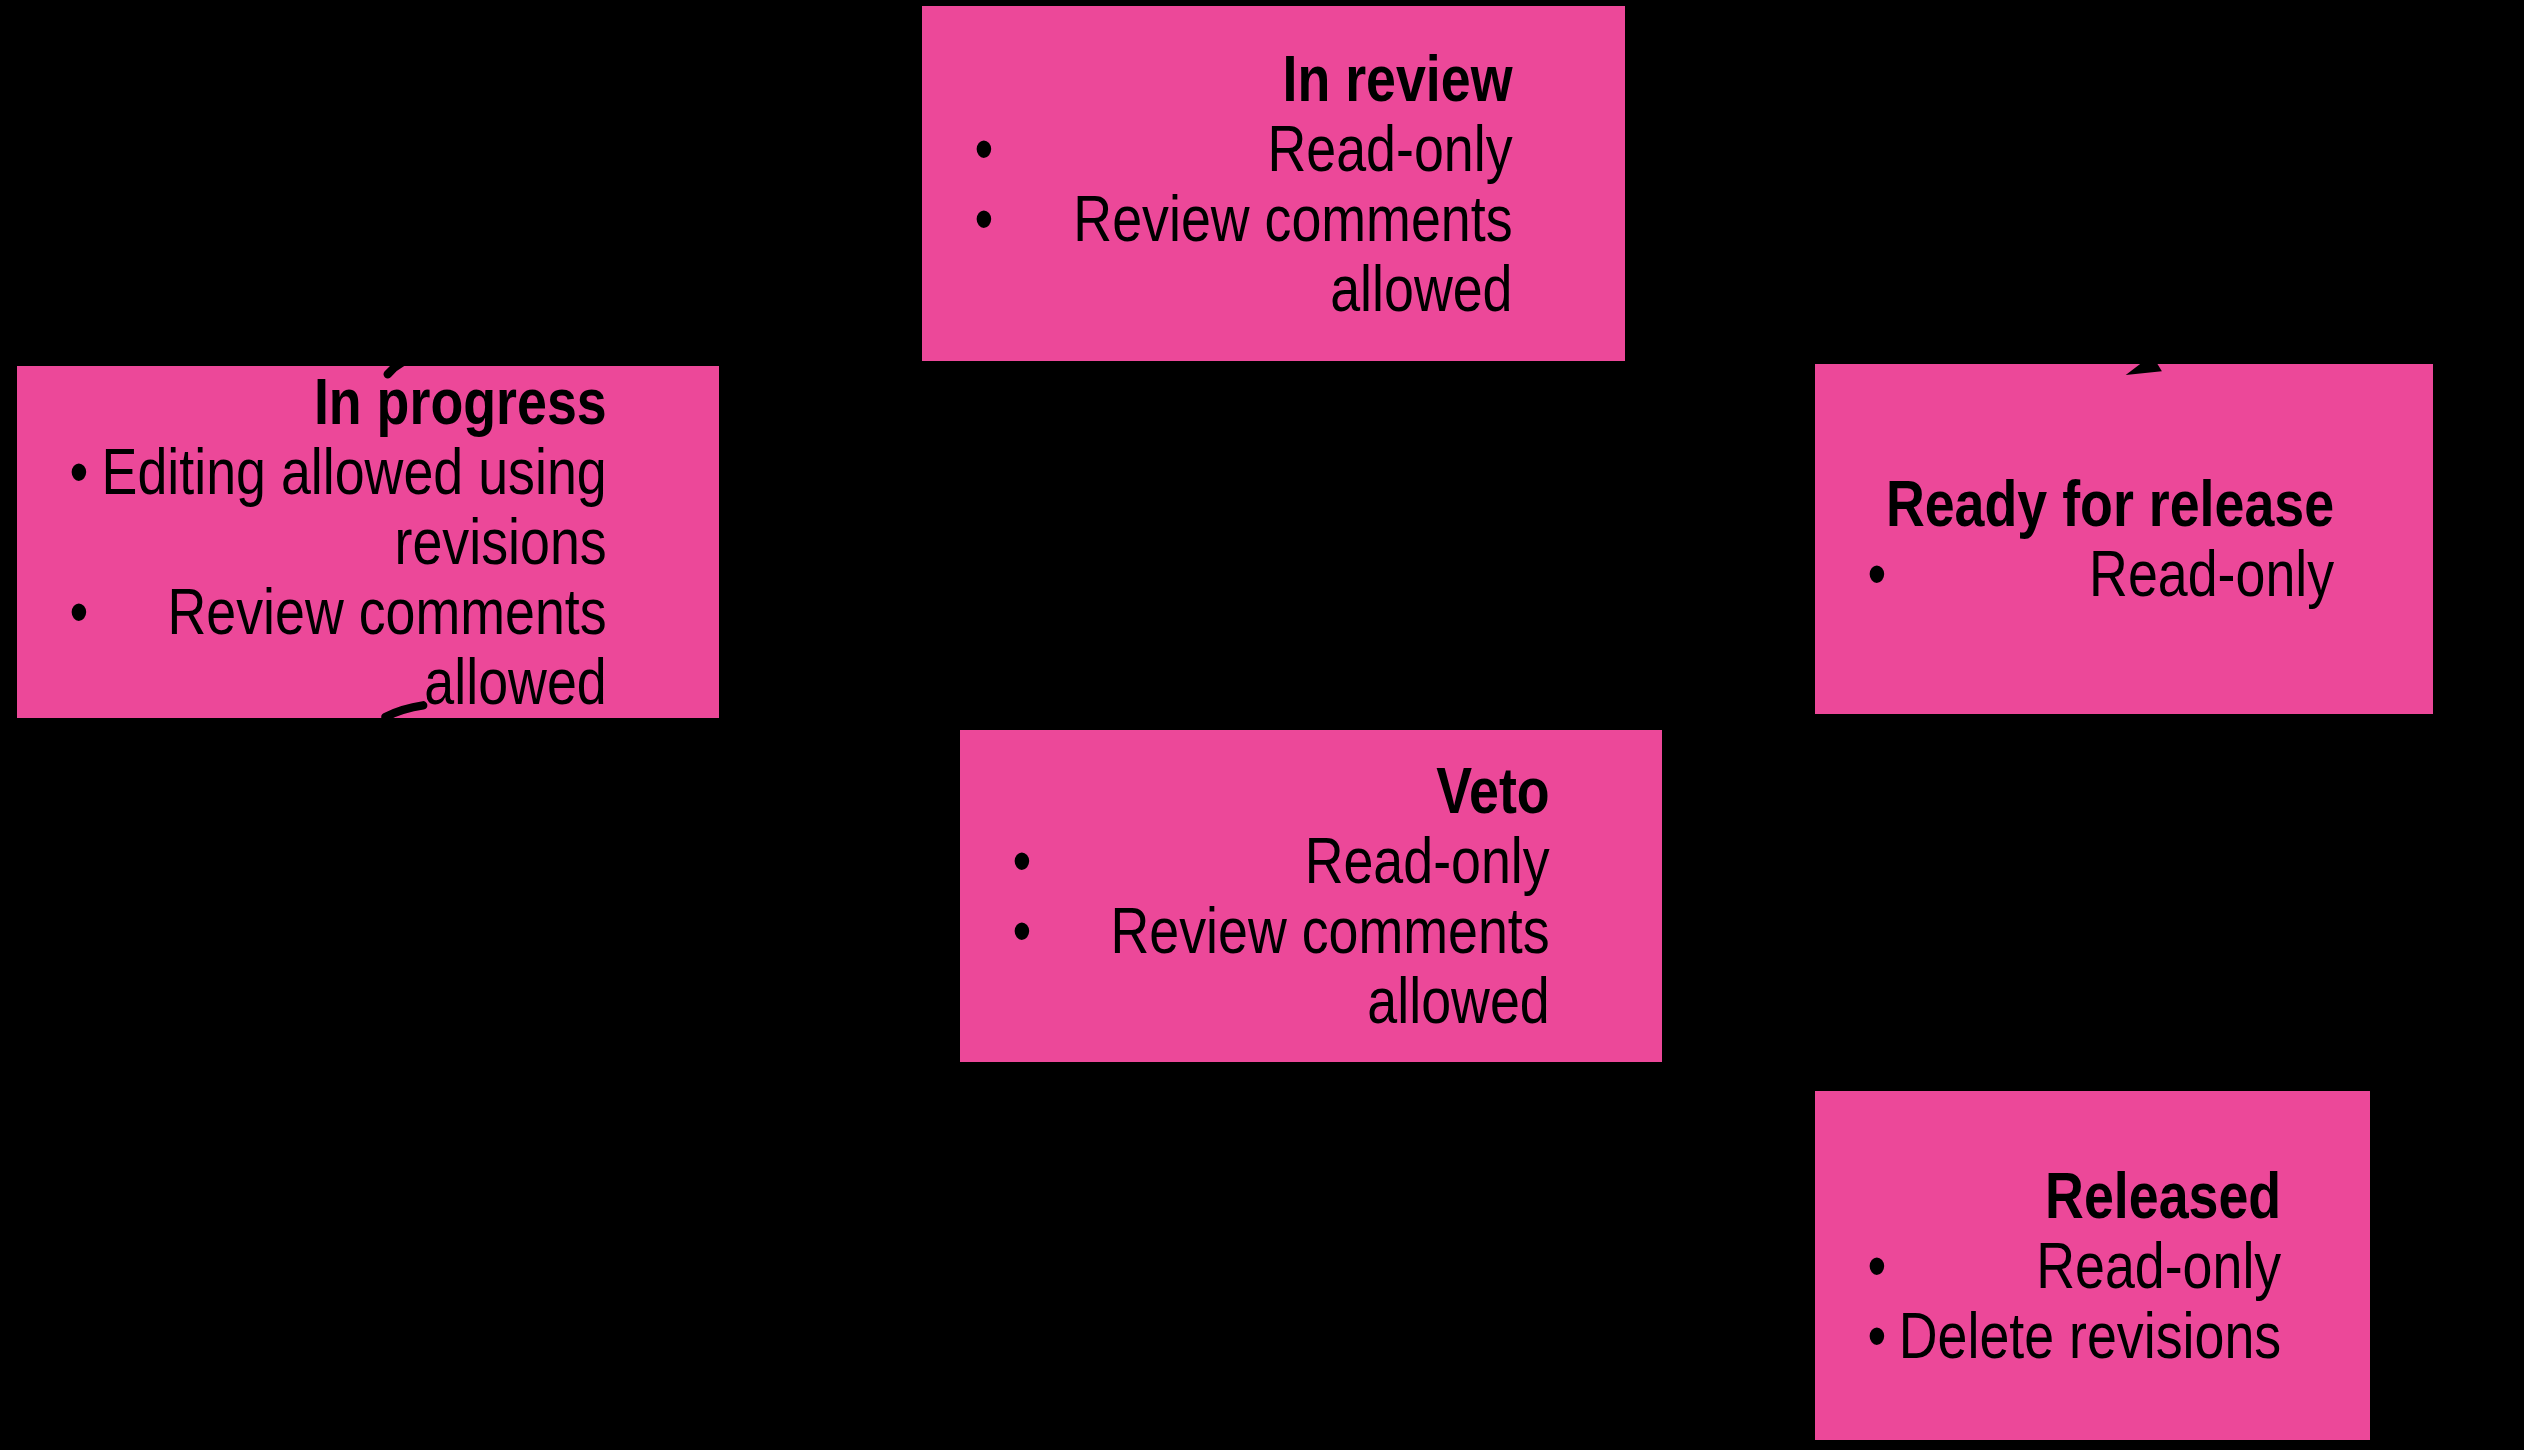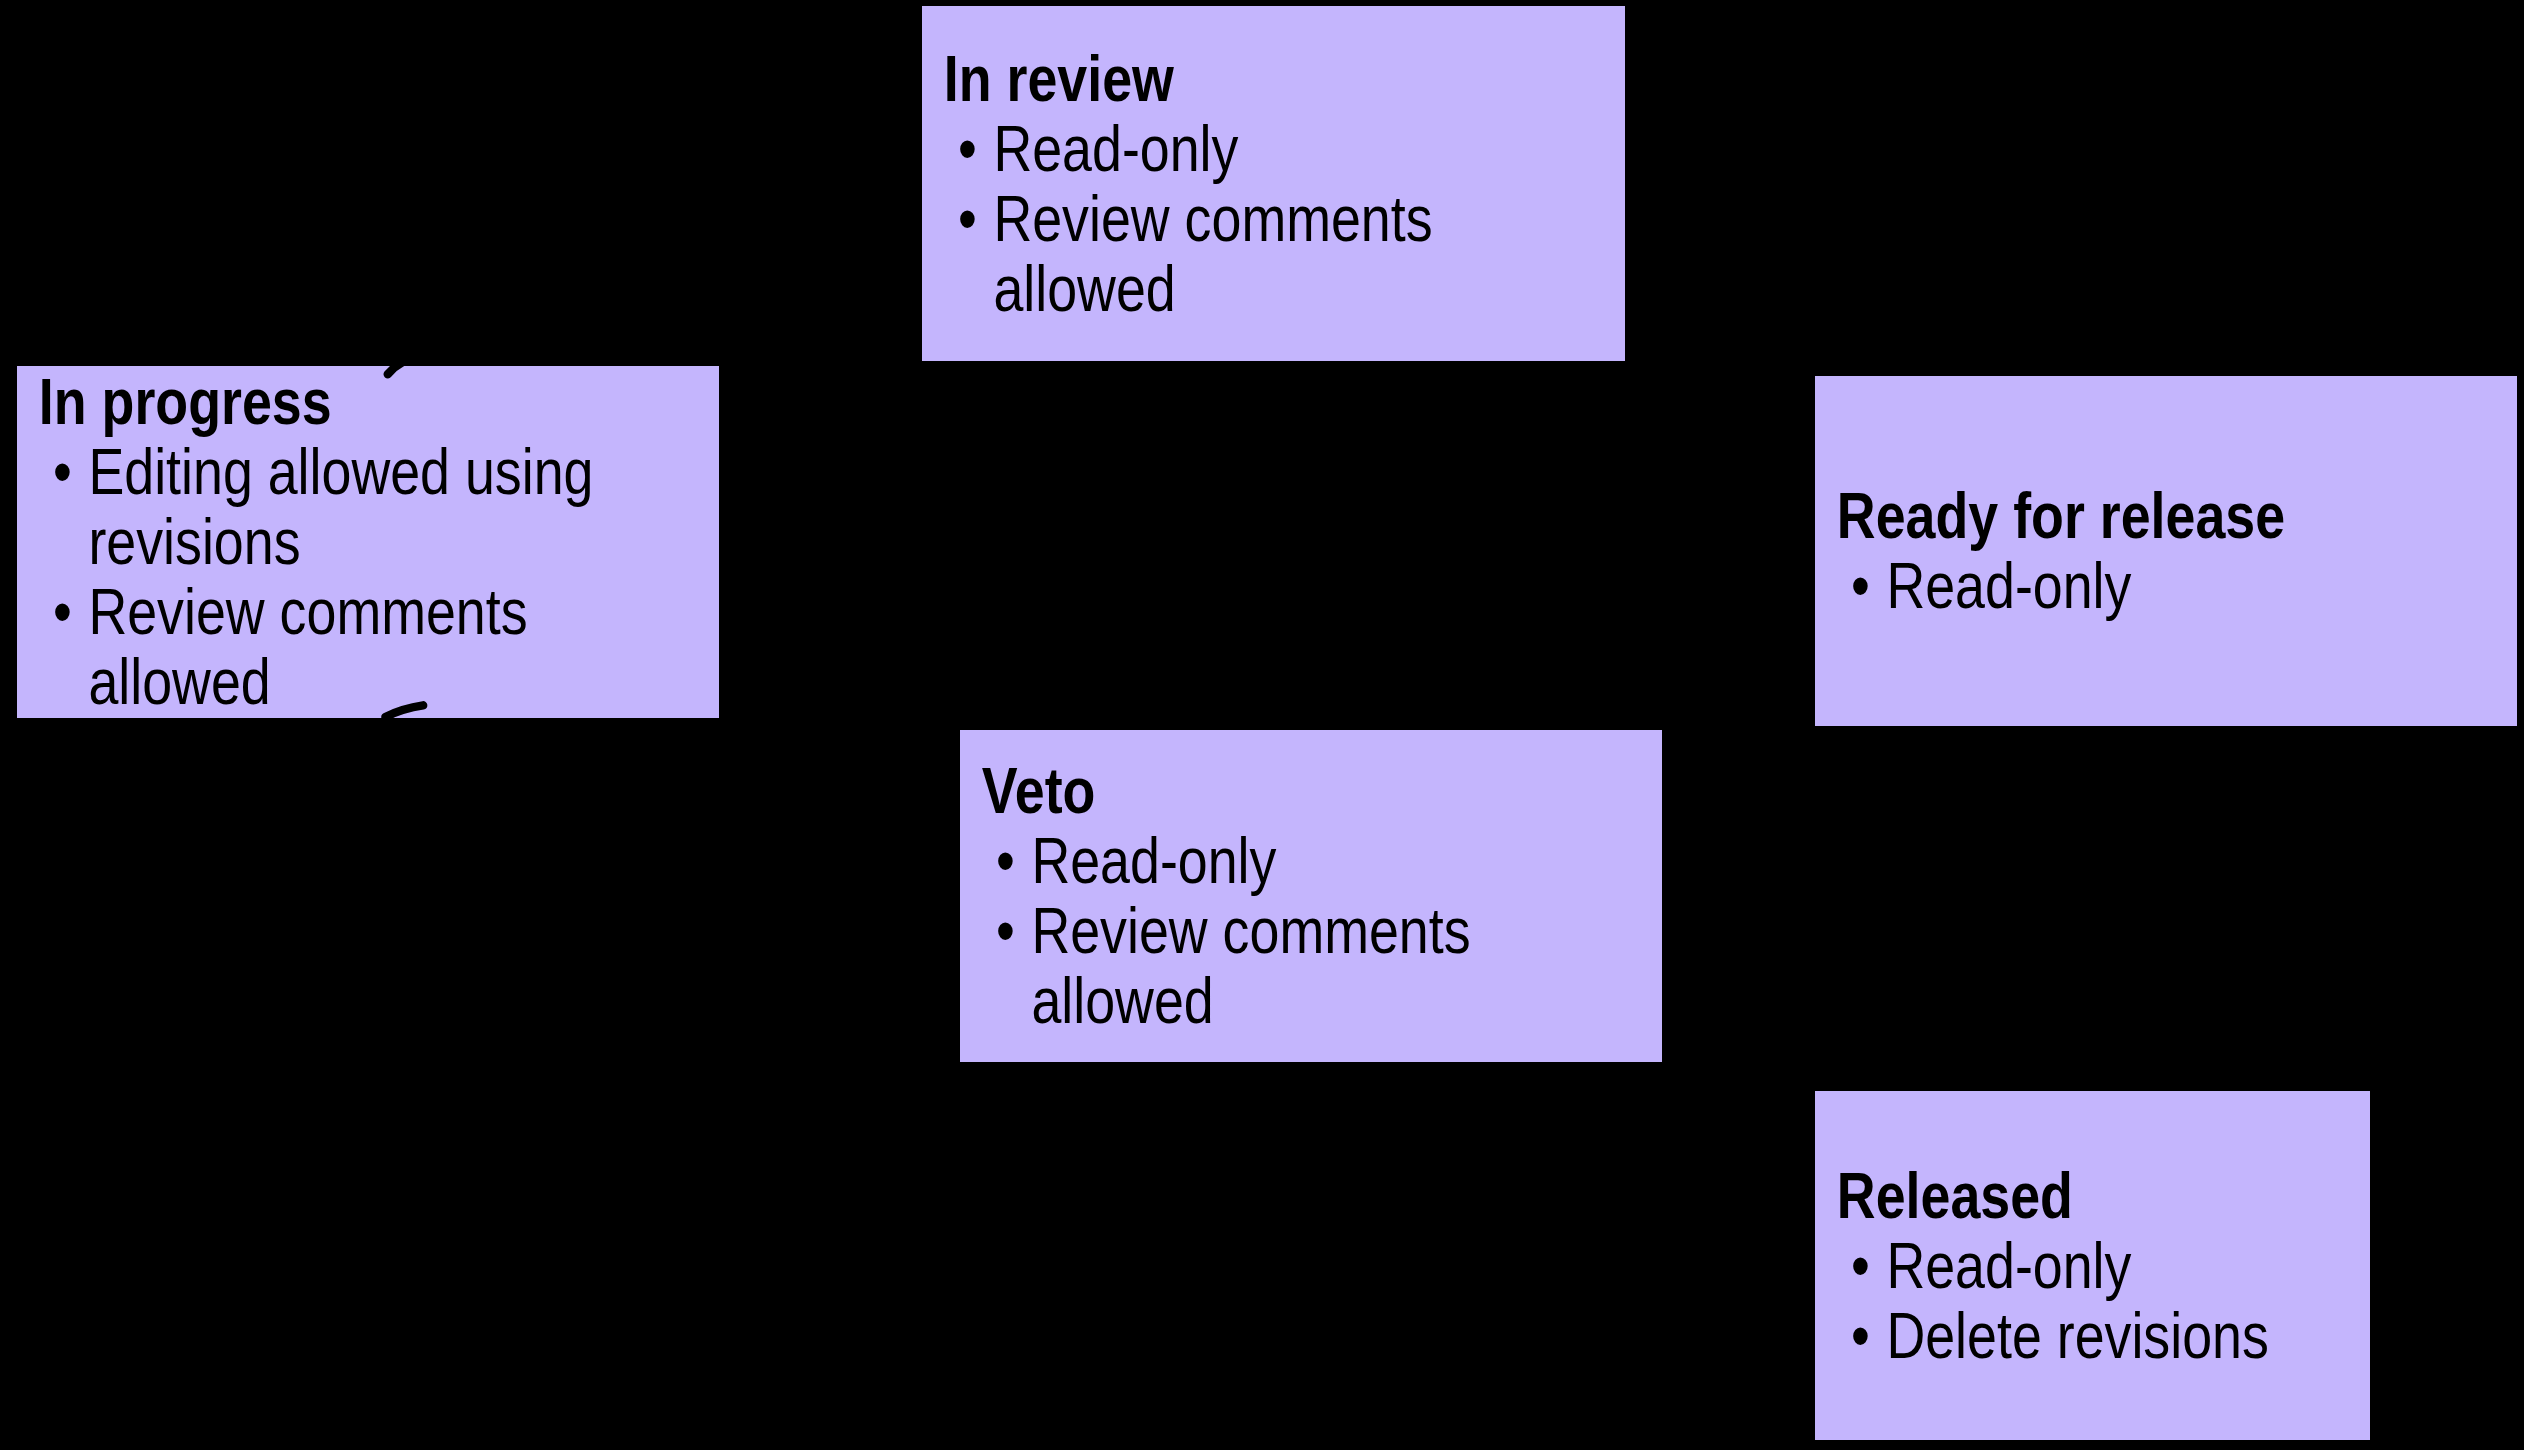--- a/index.html
+++ b/index.html
@@ -10,25 +10,26 @@
   #canvas {
     position: relative;
     width: 2525px;
     height: 1450px;
     background: #000000;
     overflow: hidden;
     font-family: "Liberation Sans", sans-serif;
   }
   .state-box {
     position: absolute;
-    background: #c4b5fd;
+    background: #ec4899;
     color: #000000;
     display: flex;
     align-items: center;
     overflow: visible;
+    text-align: right;
   }
   .content {
     width: 119%;
     transform: scaleX(0.84);
     transform-origin: 0 50%;
     font-size: 64px;
     line-height: 70px;
     box-sizing: border-box;
   }
   .title {
@@ -95,21 +96,21 @@
       <div class="bullet-row">
         <span class="bullet-glyph">•</span>
         <div class="lines">
           <div class="line">Review comments</div>
           <div class="line">allowed</div>
         </div>
       </div>
     </div>
   </div>
 
-  <div class="state-box" style="left:1815px; top:376px; width:702px; height:350px;">
+  <div class="state-box" style="left:1815px; top:364px; width:618px; height:350px;">
     <div class="content">
       <div class="title">Ready for release</div>
       <div class="bullet-row">
         <span class="bullet-glyph">•</span>
         <div class="lines">
           <div class="line">Read-only</div>
         </div>
       </div>
     </div>
   </div>

